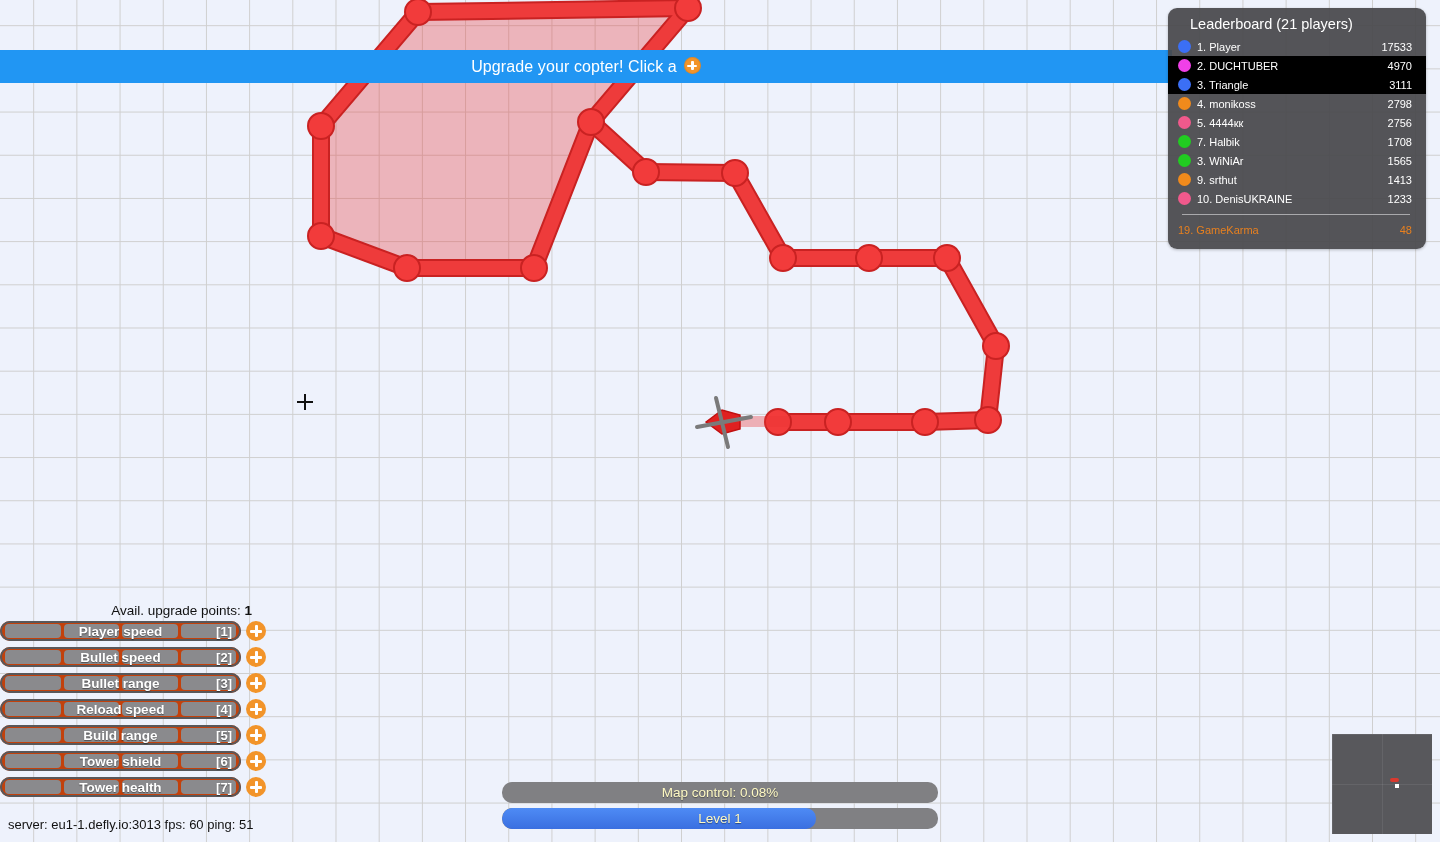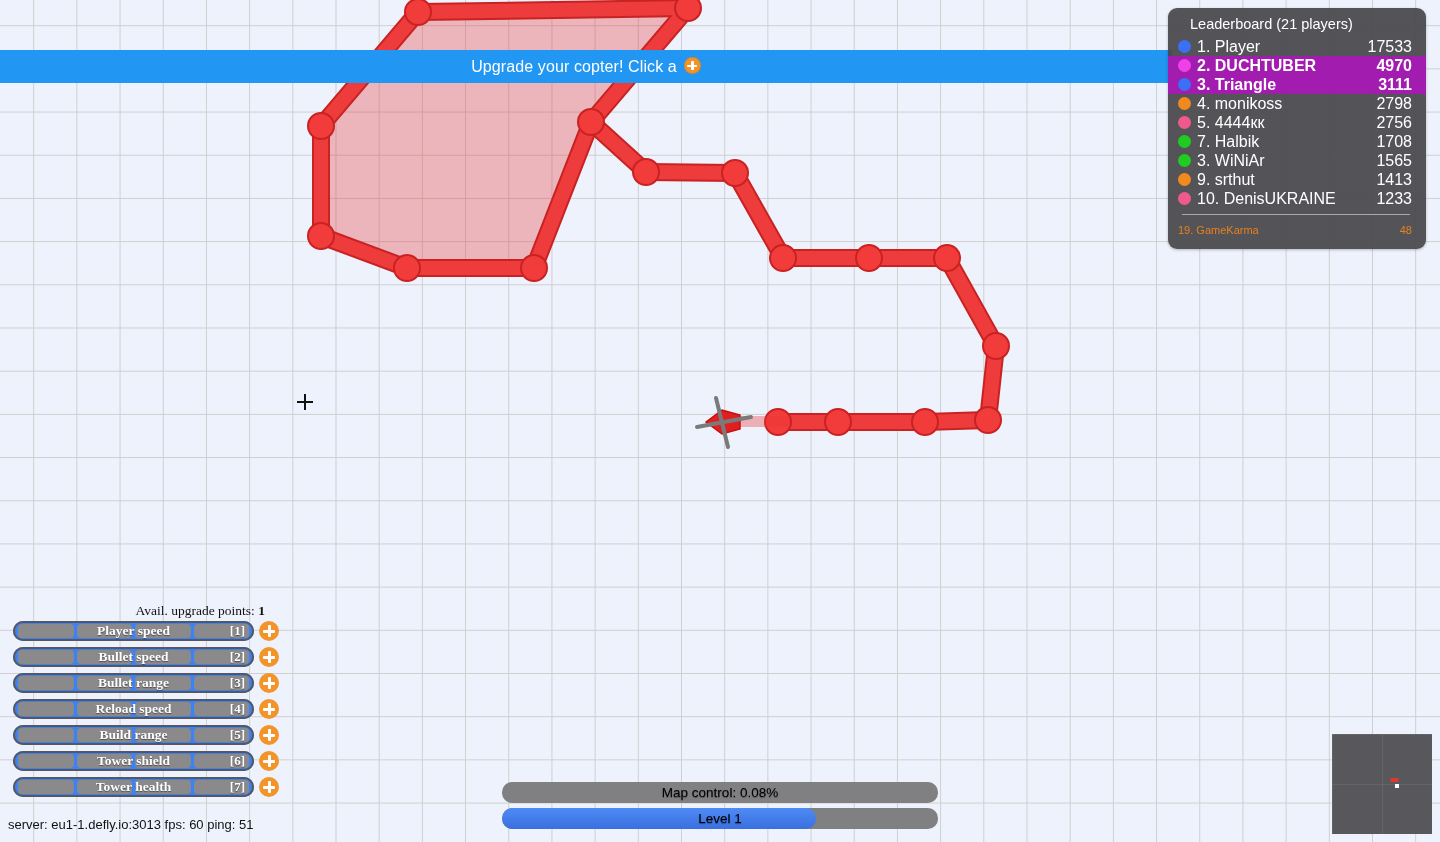--- a/index.html
+++ b/index.html
@@ -54,41 +54,41 @@
     background:rgba(72,72,75,.93);
     border-radius:9px;
     padding:6px 0 8px 0;
     color:#fff;
     z-index:30;
     box-shadow:0 1px 3px rgba(0,0,0,.25);
   }
   .lb-title{font-size:14.5px;padding:2px 0 5px 22px;color:#ffffff;}
   .lb-row{
     display:flex;align-items:center;height:19px;
-    font-size:16px;padding:0 14px 0 10px;
+    font-size:11px;padding:0 14px 0 10px;
     position:relative;
   }
-  .lb-row.hl{background:#a21caf;font-weight:bold;}
+  .lb-row.hl{background:#000000;}
   .dot{width:13px;height:13px;border-radius:50%;flex:0 0 13px;margin-right:6px;}
   .lb-name{flex:1 1 auto;white-space:nowrap;overflow:hidden;}
   .lb-score{flex:0 0 auto;text-align:left;font-variant-numeric:tabular-nums;}
   .lb-sep{height:1px;background:#a9a9ac;margin:6px 16px 4px 14px;}
   .lb-row.self{color:#e8801f;font-size:11px;height:22px;}
 
   
-  .upgrades{position:absolute;left:13px;top:602px;width:266px;z-index:25;font-family:Liberation Serif, serif;}
+  .upgrades{position:absolute;left:0;top:602px;width:266px;z-index:25;}
   .avail{
     text-align:right;font-size:13.5px;color:#111;padding-right:14px;
     height:18px;line-height:18px;
   }
   .avail b{font-weight:bold;}
   .up-row{display:flex;align-items:center;height:22px;margin-bottom:4px;}
   .up-bar{
     position:relative;width:270px;height:20px;border-radius:10px;
-    background:#3b82f6;
+    background:#c2410c;
     box-shadow:0 0 0 2px #58585b inset;
     display:flex;align-items:center;
     overflow:hidden;
   }
   .segs{position:absolute;left:0;top:0;width:100%;height:100%;display:flex;gap:3px;padding:3px 5px;box-sizing:border-box;}
   .seg{flex:1 1 0;background:#8a8a8d;border-radius:4px;}
   .up-label{
     position:absolute;left:0;right:0;text-align:center;
     font-size:13.5px;color:#fff;font-weight:bold;
     text-shadow:0 1px 1px rgba(0,0,0,.45);
@@ -114,21 +114,21 @@
   
   .botbars{position:absolute;left:502px;top:782px;width:436px;z-index:25;}
   .pbar{
     position:relative;width:436px;height:21px;border-radius:10px;
     background:#808083;overflow:hidden;margin-bottom:5px;
   }
   .pbar .fill{position:absolute;left:0;top:0;height:100%;border-radius:10px;
     background:linear-gradient(180deg,#4e8bf5 0%,#3a6fe0 100%);}
   .pbar .ptxt{
     position:absolute;left:0;right:0;top:0;line-height:21px;text-align:center;
-    color:#000000;font-size:13.5px;text-shadow:0 1px 1px rgba(0,0,0,.4);
+    color:#fef9c3;font-size:13.5px;text-shadow:0 1px 1px rgba(0,0,0,.4);
   }
 
   
   .minimap{
     position:absolute;left:1332px;top:734px;width:100px;height:100px;
     background:#58585c;z-index:25;
   }
   .mm-grid{position:absolute;inset:0;
     background-image:
       linear-gradient(to right, rgba(255,255,255,.07) 1px, transparent 1px),

